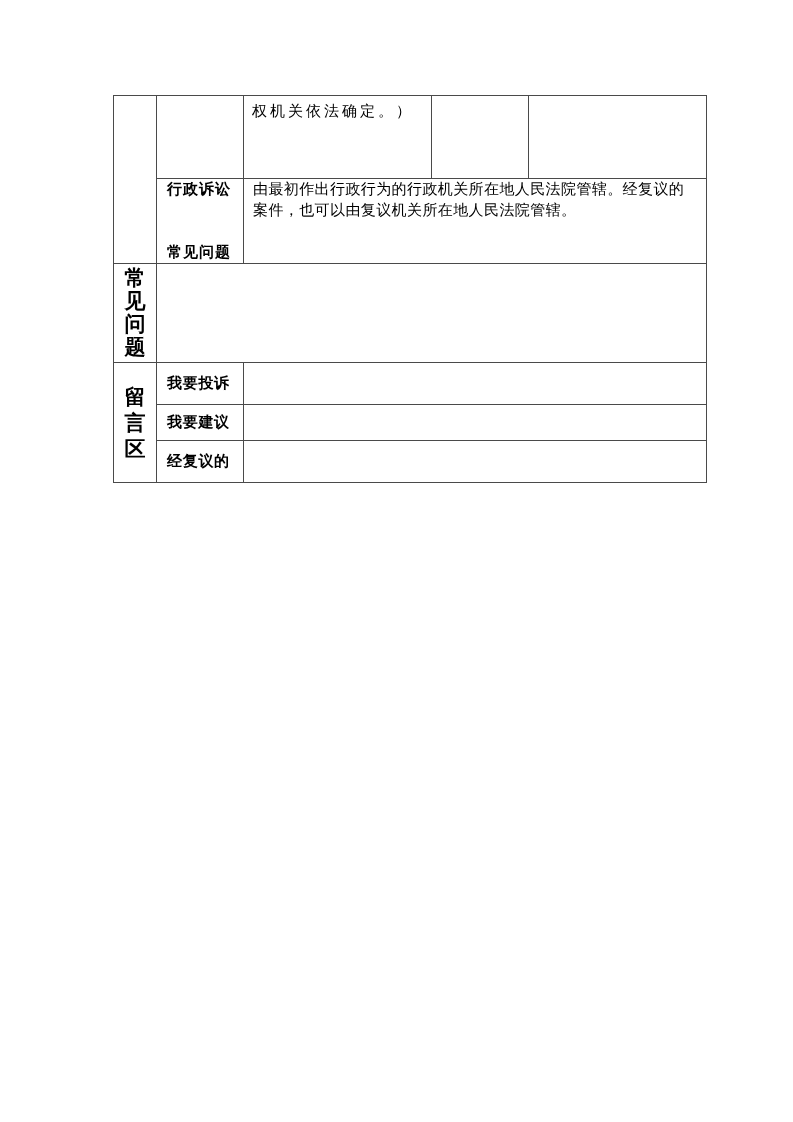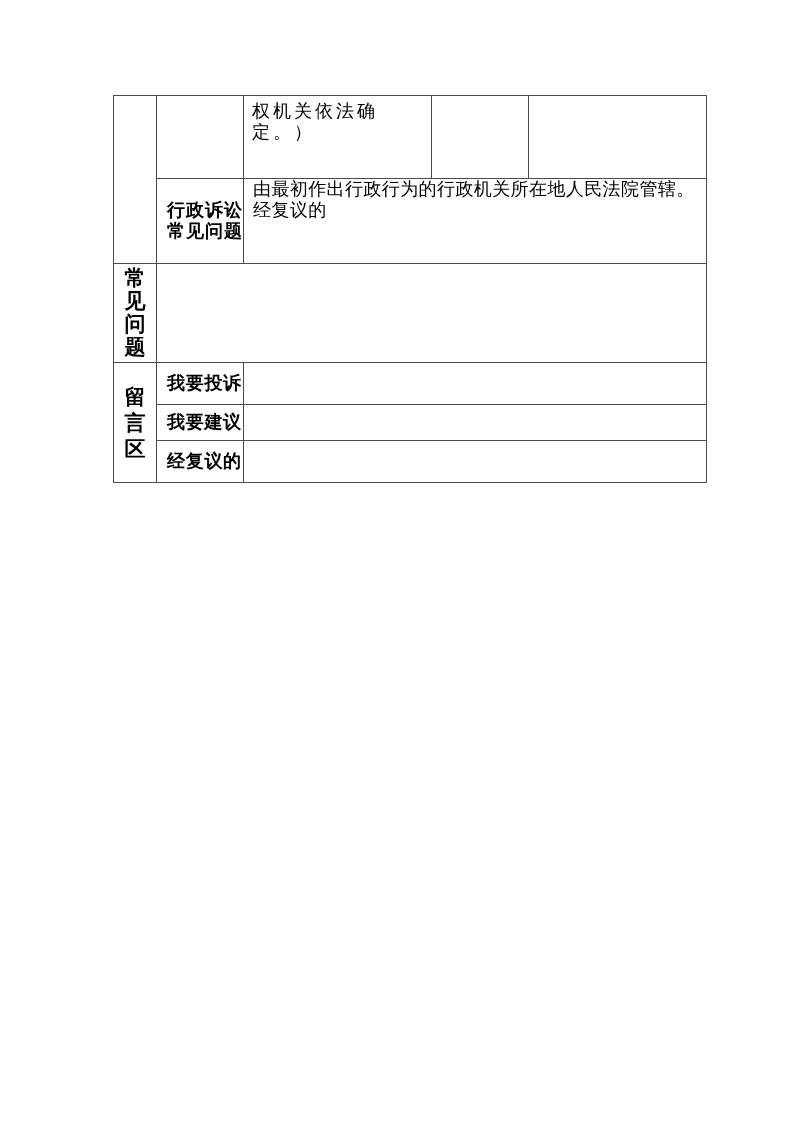--- a/index.html
+++ b/index.html
@@ -18,37 +18,37 @@
     position: absolute;
     left: 113px;
     top: 95px;
     width: 592px;
     height: 386px;
     border: 1px solid #4a4a4a;
   }
   .cell {
     position: absolute;
     box-sizing: border-box;
-    font-size: 18px;
+    font-size: 15px;
     line-height: 21px;
   }
   .br { border-right: 1px solid #4a4a4a; }
   .bb { border-bottom: 1px solid #4a4a4a; }
 
   
   .cont-text {
     padding: 5px 6px 0 8px;
     letter-spacing: 3px;
   }
 
   
   .lit-label {
     display: flex;
     flex-direction: column;
-    justify-content: center;
+    justify-content: space-between;
     padding-left: 10px;
     font-weight: bold;
     letter-spacing: 1px;
   }
   .lit-content {
     display: flex;
     flex-direction: column;
     padding-left: 9px;
     padding-right: 6px;
     letter-spacing: 0.4px;
@@ -95,20 +95,21 @@
     <div class="cell br bb cont-text" style="left:130px; top:0; width:188px; height:83px;">权机关依法确定。）</div>
     <div class="cell br bb" style="left:318px; top:0; width:97px; height:83px;"></div>
     <div class="cell bb" style="left:415px; top:0; width:177px; height:83px;"></div>
 
     <div class="cell br bb lit-label" style="left:43px; top:83px; width:87px; height:85px;">
       <span>行政诉讼</span>
       <span>常见问题</span>
     </div>
     <div class="cell bb lit-content" style="left:130px; top:83px; width:462px; height:85px;">
       <span>由最初作出行政行为的行政机关所在地人民法院管辖。经复议的</span>
+      <span>案件，也可以由复议机关所在地人民法院管辖。</span>
     </div>
 
     <div class="cell br bb vlabel faq-label" style="left:0; top:168px; width:43px; height:99px;">
       <span class="vlabel-inner">常见问题</span>
     </div>
     <div class="cell bb" style="left:43px; top:168px; width:549px; height:99px;"></div>
 
     <div class="cell br vlabel msg-label" style="left:0; top:267px; width:43px; height:119px;">
       <span class="vlabel-inner">留言区</span>
     </div>

